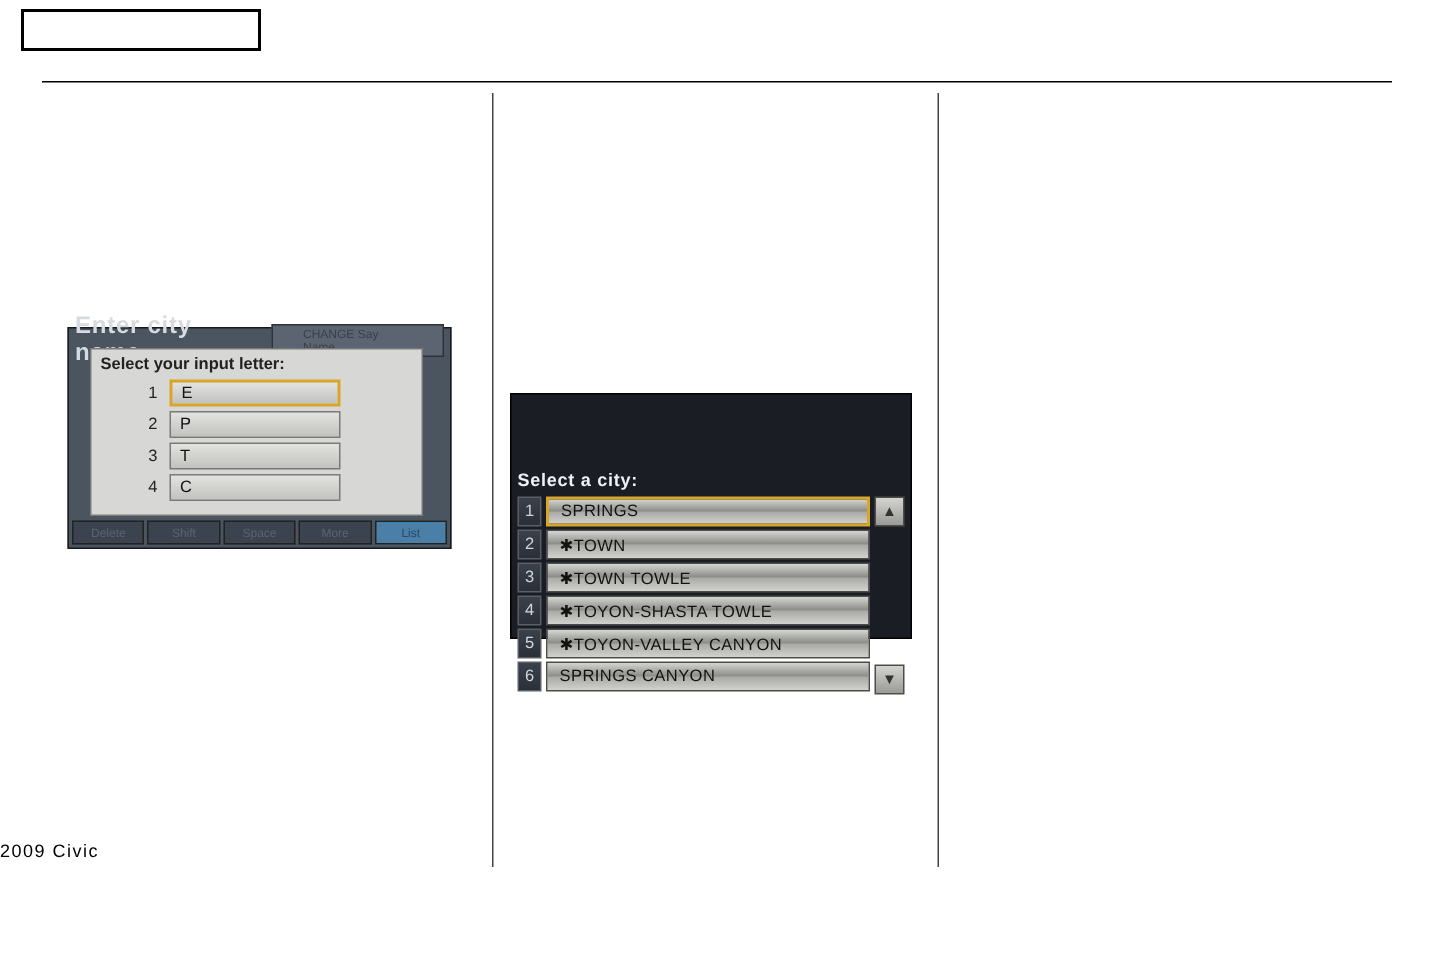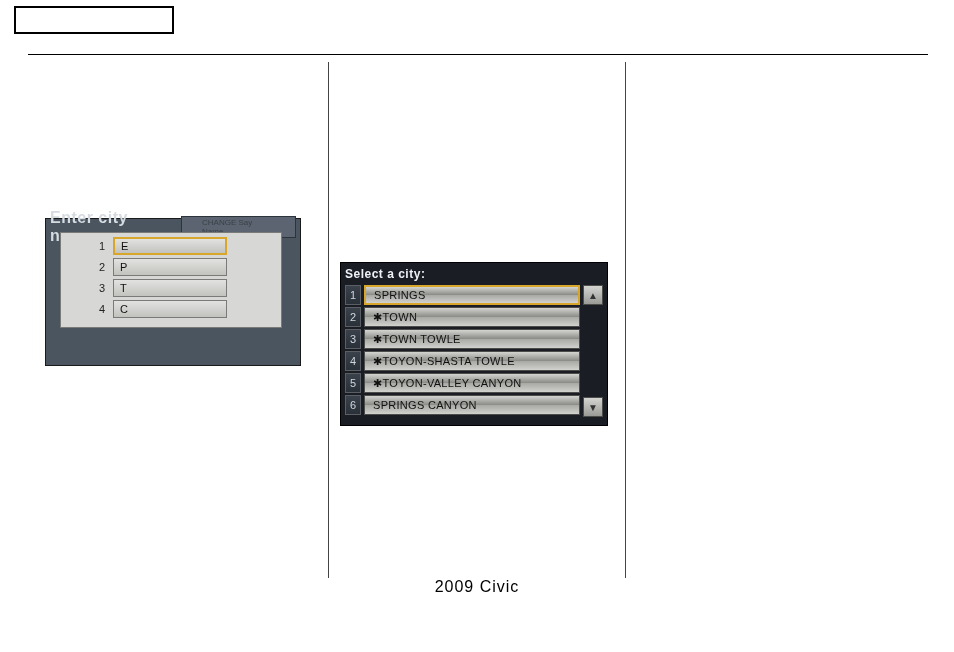--- a/index.html
+++ b/index.html
@@ -41,23 +41,22 @@
     left: 625px;
     top: 62px;
     width: 1px;
     height: 516px;
     background: #444;
   }
   .footer {
     position: absolute;
     left: 0;
     right: 0;
-    top: 578px;
-    text-align: center;
-    font-size: 16px;
+    top: 560px;
+    font-size: 12px;
     letter-spacing: 1px;
   }
 
   
   .panel1 {
     position: absolute;
     left: 45px;
     top: 218px;
     width: 256px;
     height: 148px;
@@ -155,20 +154,21 @@
     border: 1px solid #000;
     font-family: "Arial Narrow", Arial, sans-serif;
     padding: 4px;
   }
   .p2-title {
     color: #eef2f7;
     font-size: 12px;
     font-weight: bold;
     margin-bottom: 4px;
     letter-spacing: 0.5px;
+    margin-top: 46px;
   }
   .p2-body {
     display: flex;
     gap: 3px;
   }
   .p2-list {
     flex: 1;
   }
   .p2-row {
     display: flex;
@@ -223,36 +223,44 @@
 <div class="hr-line"></div>
 <div class="vsep1"></div>
 <div class="vsep2"></div>
 
 <div class="panel1">
   <div class="p1-title-row">
     <div class="p1-title">Enter city name:</div>
     <div class="p1-sayname">CHANGE Say Name</div>
   </div>
   <div class="p1-popup">
+    <div class="p1-popup-title">Select your input letter:</div>
     <div class="p1-row">
       <div class="p1-num">1</div>
       <div class="p1-letter selected">E</div>
     </div>
     <div class="p1-row">
       <div class="p1-num">2</div>
       <div class="p1-letter">P</div>
     </div>
     <div class="p1-row">
       <div class="p1-num">3</div>
       <div class="p1-letter">T</div>
     </div>
     <div class="p1-row">
       <div class="p1-num">4</div>
       <div class="p1-letter">C</div>
     </div>
+  </div>
+  <div class="p1-bottombar">
+    <div>Delete</div>
+    <div>Shift</div>
+    <div>Space</div>
+    <div>More</div>
+    <div class="list">List</div>
   </div>
 </div>
 
 <div class="panel2">
   <div class="p2-title">Select a city:</div>
   <div class="p2-body">
     <div class="p2-list">
       <div class="p2-row">
         <div class="p2-num">1</div>
         <div class="p2-item selected"> SPRINGS</div>

